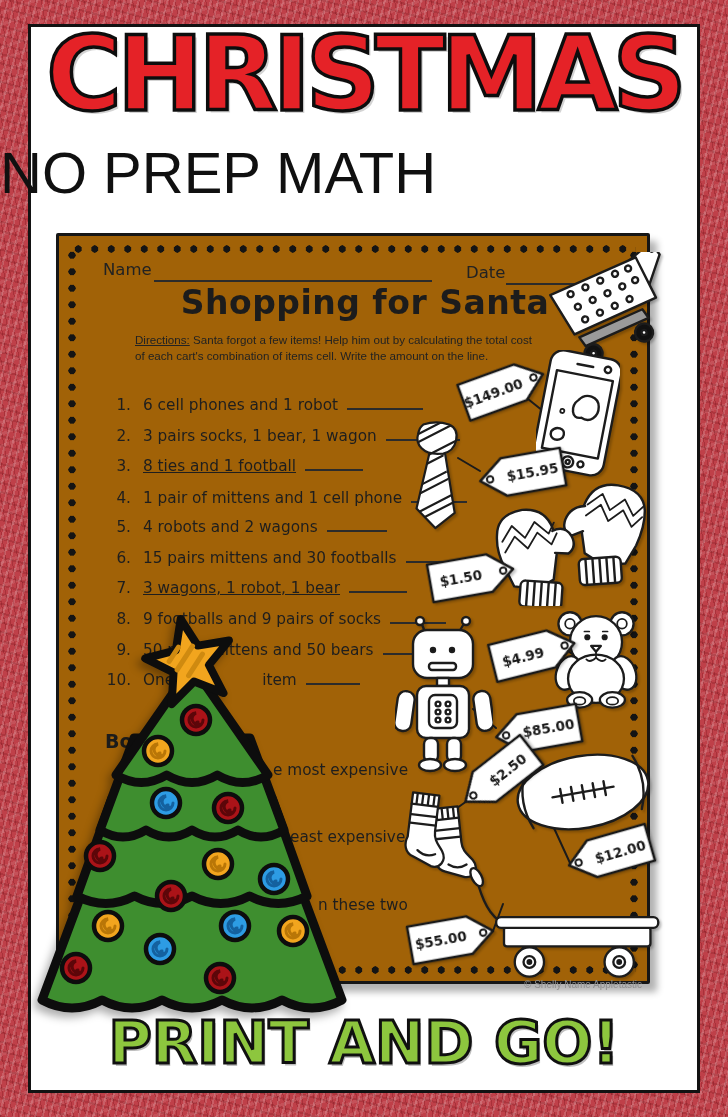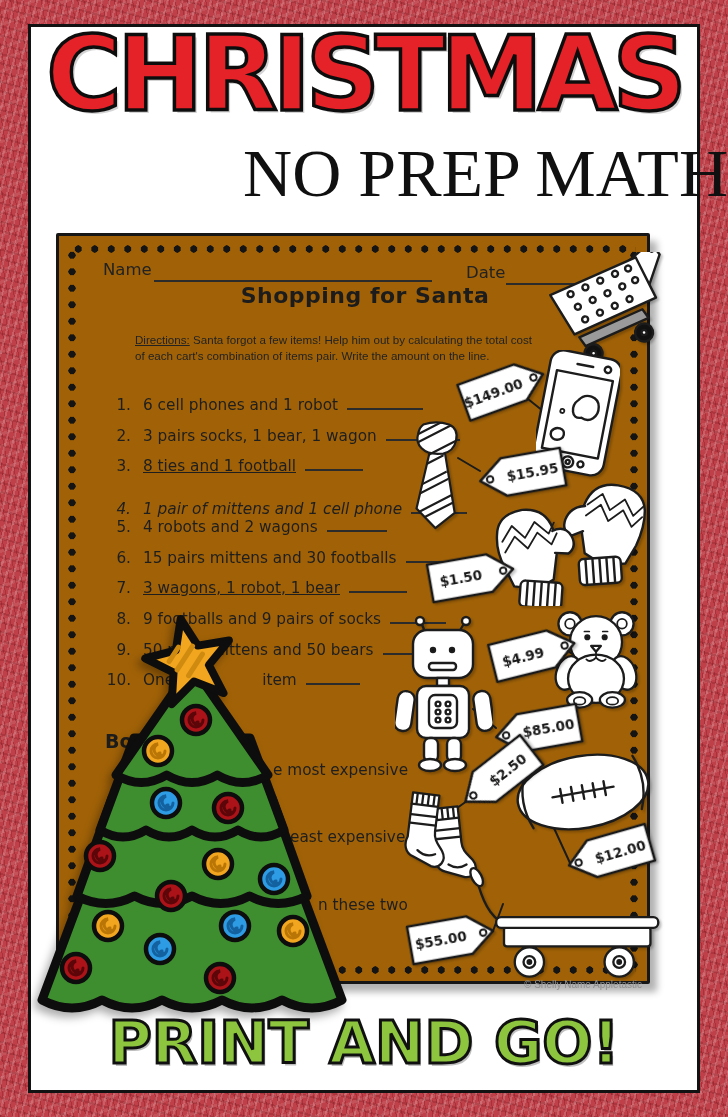--- a/index.html
+++ b/index.html
@@ -10,39 +10,39 @@
     background-image:
       repeating-linear-gradient(105deg, rgba(255,255,255,.16) 0 2px, transparent 2px 7px),
       repeating-linear-gradient(80deg, rgba(110,10,18,.28) 0 1px, transparent 1px 6px),
       repeating-linear-gradient(160deg, rgba(255,255,255,.09) 0 3px, transparent 3px 11px),
       repeating-linear-gradient(15deg, rgba(90,5,10,.18) 0 2px, transparent 2px 9px);}
   .panel{position:absolute;left:28px;right:28px;top:24px;bottom:24px;background:#fff;
     border:3px solid #121212;}
   .title1{position:absolute;left:0;right:0;top:18px;text-align:center;
     font-size:103px;font-weight:bold;letter-spacing:-5px;color:#e52227;line-height:112px;
     -webkit-text-stroke:3.5px #0d0d0d;text-shadow:3px 3px 0 rgba(130,130,130,.35);}
-  .title2{position:absolute;left:0;right:0;top:131px;text-align:right;
-    font-family:Liberation Serif, serif;font-weight:400;font-size:68px;
+  .title2{position:absolute;left:0;right:0;top:131px;text-align:left;
+    font-family:Liberation Sans, sans-serif;font-weight:400;font-size:58px;
     letter-spacing:0px;color:#101010;line-height:84px;}
   
   .page{position:absolute;left:56px;top:233px;width:588px;height:745px;background:#a16207;
     border:3px solid #161616;border-radius:2px;
     box-shadow:7px 8px 7px rgba(0,0,0,.30);}
   .dots-h,.dots-v{position:absolute;pointer-events:none;}
   .dots-h{left:11px;right:11px;height:10px;
     background-image:radial-gradient(circle 3.7px at 50% 50%, #141414 96%, transparent 100%);
     background-size:16.5px 10px;background-repeat:repeat-x;}
   .dots-v{top:11px;bottom:11px;width:10px;
     background-image:radial-gradient(circle 3.7px at 50% 50%, #141414 96%, transparent 100%);
     background-size:10px 16.5px;background-repeat:repeat-y;}
   .dt{top:8px;} .db{bottom:6px;} .dl{left:8px;} .dr{right:8px;}
   .ws-label{position:absolute;font-size:16.5px;color:#222;}
   .ws-line{position:absolute;border-bottom:2px solid #2b2b2b;height:2px;}
   .ws-title{position:absolute;left:0;right:0;top:47px;text-align:center;padding-left:24px;
-    font-size:22px;font-weight:bold;letter-spacing:.5px;color:#1c1c1c;}
+    font-size:33px;font-weight:bold;letter-spacing:.5px;color:#1c1c1c;}
   .directions{position:absolute;left:48px;top:96px;width:420px;
     font-family:"Liberation Sans",sans-serif;font-size:11.6px;line-height:15.5px;
     color:#222;white-space:nowrap;margin-left:28px;}
   .directions .dlabel{text-decoration:underline;}
   .prob{position:absolute;left:44px;white-space:nowrap;font-size:15.3px;color:#1e1e1e;}
   .prob .num{display:inline-block;width:28px;text-align:right;margin-right:12px;}
   .blank{display:inline-block;height:4px;border-bottom:2px solid #2b2b2b;margin-left:9px;
     vertical-align:baseline;}
   .gap10{display:inline-block;width:88px;}
   .bonus-frag{position:absolute;font-size:15.3px;color:#1e1e1e;white-space:nowrap;}
@@ -91,27 +91,27 @@
     <div class="ws-label" style="left:44px;top:24px;">Name</div>
     <div class="ws-line" style="left:95px;top:42px;width:278px;"></div>
     <div class="ws-label" style="left:407px;top:27px;">Date</div>
     <div class="ws-line" style="left:447px;top:45px;width:92px;"></div>
 
     <div class="ws-title">Shopping for Santa</div>
 
     <div class="directions">
       <span class="dlabel">Directions:</span>
       <span>Santa forgot a few items! Help him out by calculating the total cost</span><br>
-      <span>of each cart's combination of items pair. Write the amount on the line.</span>
+      <span>of each cart's combination of items cell. Write the amount on the line.</span>
     </div>
 
     <div class="prob" style="top:160px;"><span class="num">1.</span><span>6 cell phones and 1 robot</span><span class="blank" style="width:76px;"></span></div>
     <div class="prob" style="top:191px;"><span class="num">2.</span><span>3 pairs socks, 1 bear, 1 wagon</span><span class="blank" style="width:74px;"></span></div>
     <div class="prob" style="top:221px;text-decoration:underline;"><span class="num">3.</span><span>8 ties and 1 football</span><span class="blank" style="width:58px;"></span></div>
-    <div class="prob" style="top:264px;font-style:italic;"><span class="num">4.</span><span>1 pair of mittens and 1 cell phone</span><span class="blank" style="width:56px;"></span></div>
+    <div class="prob" style="top:253px;"><span class="num">4.</span><span>1 pair of mittens and 1 cell phone</span><span class="blank" style="width:56px;"></span></div>
     <div class="prob" style="top:282px;"><span class="num">5.</span><span>4 robots and 2 wagons</span><span class="blank" style="width:60px;"></span></div>
     <div class="prob" style="top:313px;"><span class="num">6.</span><span>15 pairs mittens and 30 footballs</span><span class="blank" style="width:60px;"></span></div>
     <div class="prob" style="top:343px;text-decoration:underline;"><span class="num">7.</span><span>3 wagons, 1 robot, 1 bear</span><span class="blank" style="width:58px;"></span></div>
     <div class="prob" style="top:374px;"><span class="num">8.</span><span>9 footballs and 9 pairs of socks</span><span class="blank" style="width:56px;"></span></div>
     <div class="prob" style="top:405px;"><span class="num">9.</span><span>50 pairs mittens and 50 bears</span><span class="blank" style="width:58px;"></span></div>
     <div class="prob" style="top:435px;"><span class="num">10.</span><span>One</span><span class="gap10"></span><span>item</span><span class="blank" style="width:54px;"></span></div>
 
     <div class="bonus-head" style="left:46px;top:494px;">Bo</div>
     <div class="bonus-frag" style="left:214px;top:525px;">e most expensive</div>
     <div class="bonus-frag" style="left:231px;top:592px;">east expensive</div>

